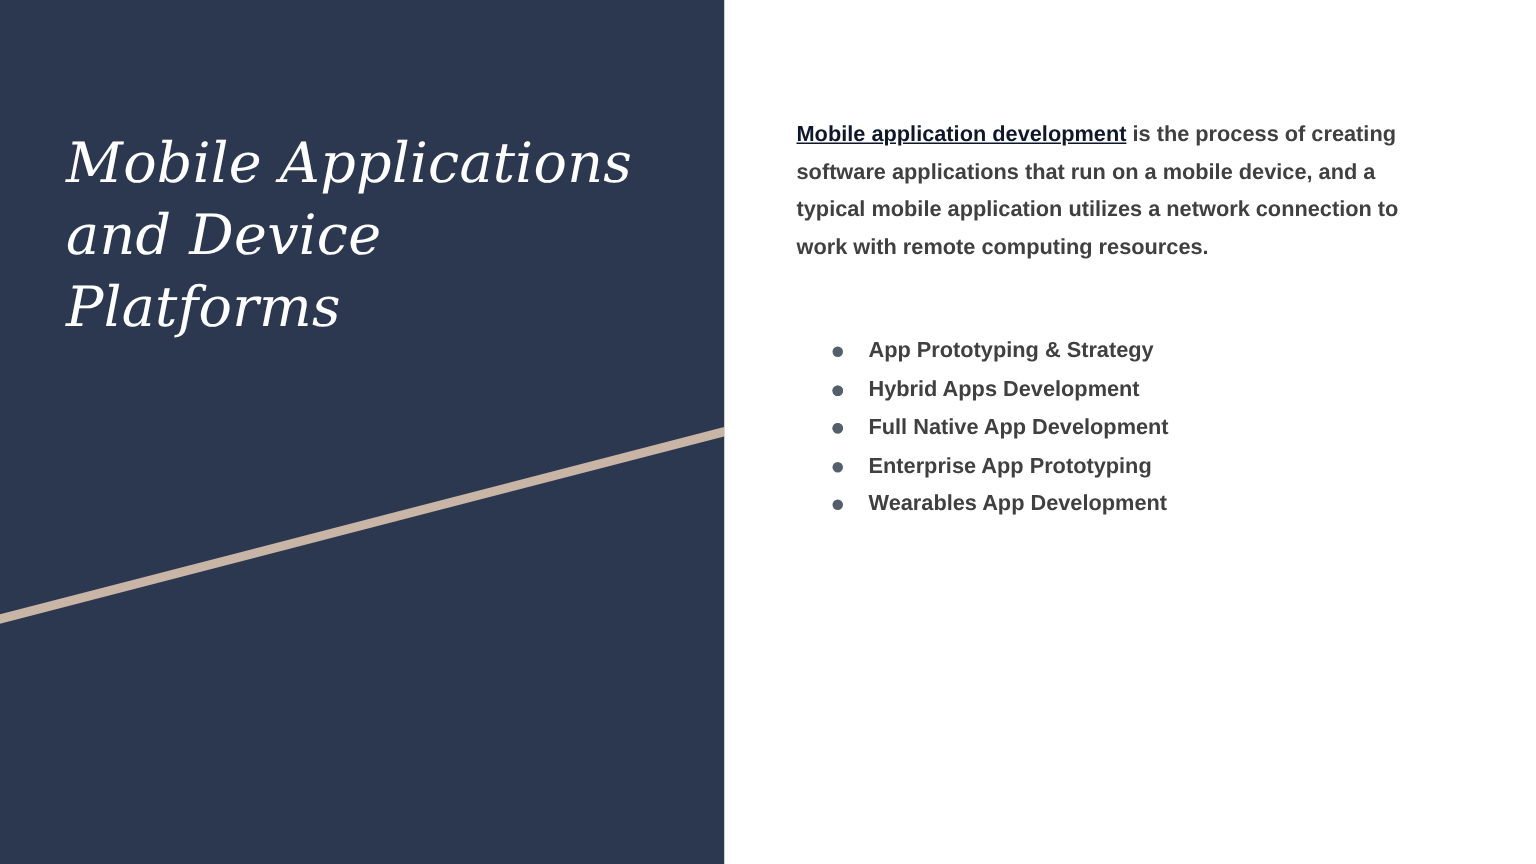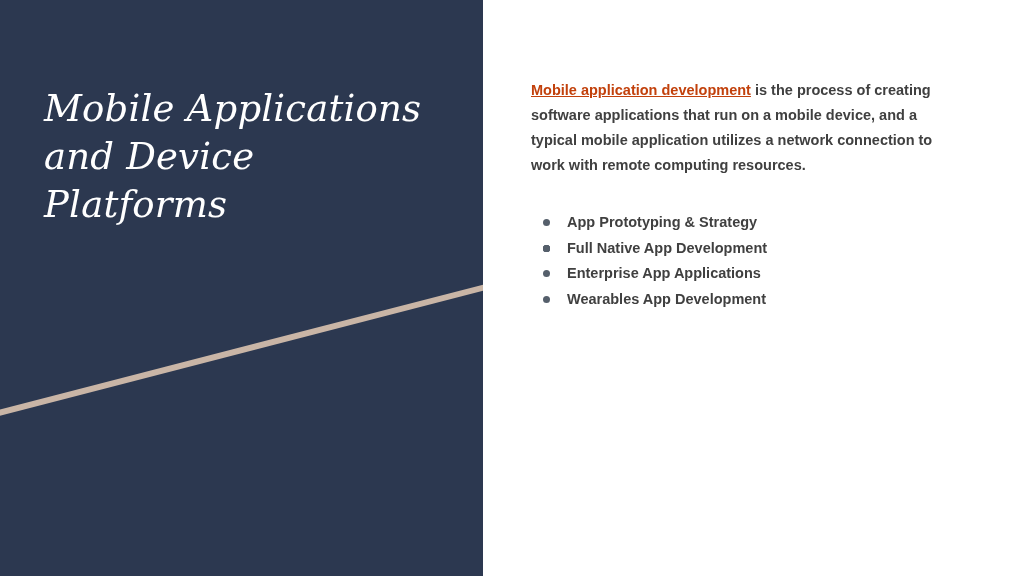--- a/index.html
+++ b/index.html
@@ -65,31 +65,31 @@
     position: absolute;
     left: 48px;
     top: 63px;
     width: 432px;
     font-size: 14.5px;
     line-height: 25px;
     font-weight: bold;
     color: #404040;
   }
   .intro-lead {
-    color: #c2410c;
+    color: #0f172a;
     text-decoration: underline;
     font-weight: bold;
   }
   .bullet-list {
     position: absolute;
     left: 48px;
     top: 210px;
     width: 460px;
     list-style: none;
-    margin: 0;
+    margin: 12px;
     padding: 0;
   }
   .bullet-list li {
     position: relative;
     padding-left: 36px;
     font-size: 14.5px;
     line-height: 25.5px;
     font-weight: bold;
     color: #404040;
     white-space: nowrap;
@@ -123,31 +123,32 @@
     <ul class="bullet-list">
       <li>
         <span class="dot"></span>
         <span>App Prototyping &amp; Strategy</span>
       </li>
       <li>
         <span class="dot"></span>
       </li>
       <li>
         <span class="dot"></span>
+        <span>Hybrid Apps Development</span>
       </li>
       <li>
         <span class="dot"></span>
       </li>
       <li>
         <span class="dot"></span>
         <span>Full Native App Development</span>
       </li>
       <li>
         <span class="dot"></span>
-        <span>Enterprise App Applications</span>
+        <span>Enterprise App Prototyping</span>
       </li>
       <li>
         <span class="dot"></span>
         <span>Wearables App Development</span>
       </li>
     </ul>
 
   </div>
 </div>
 

